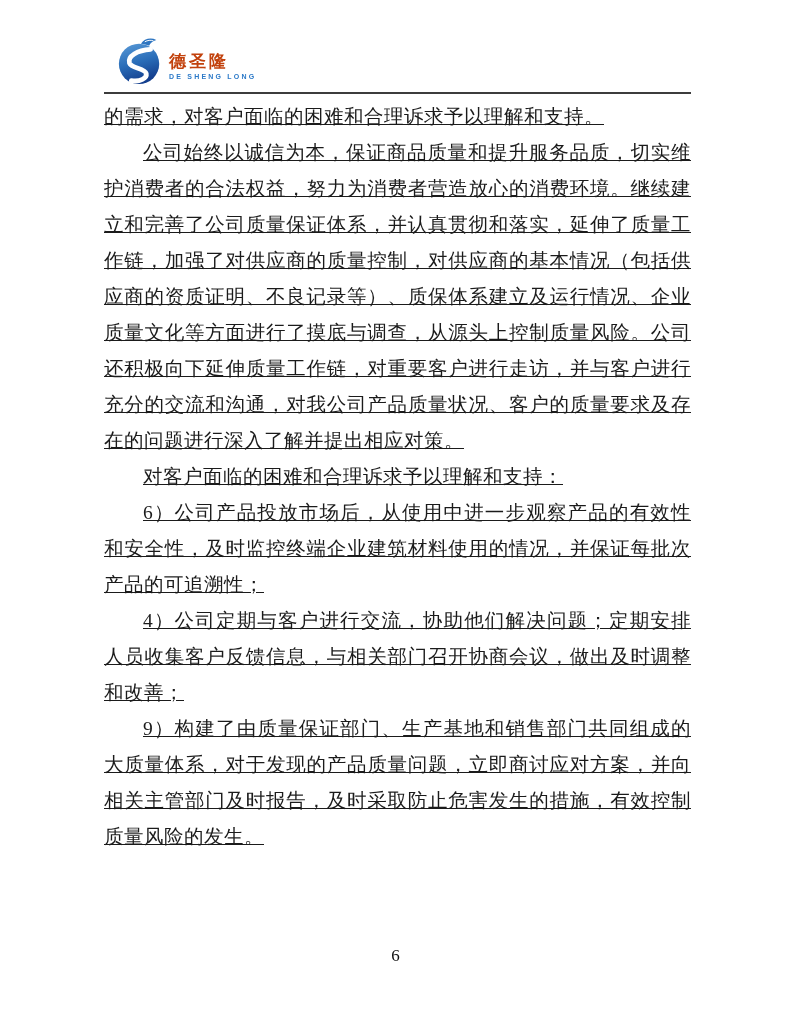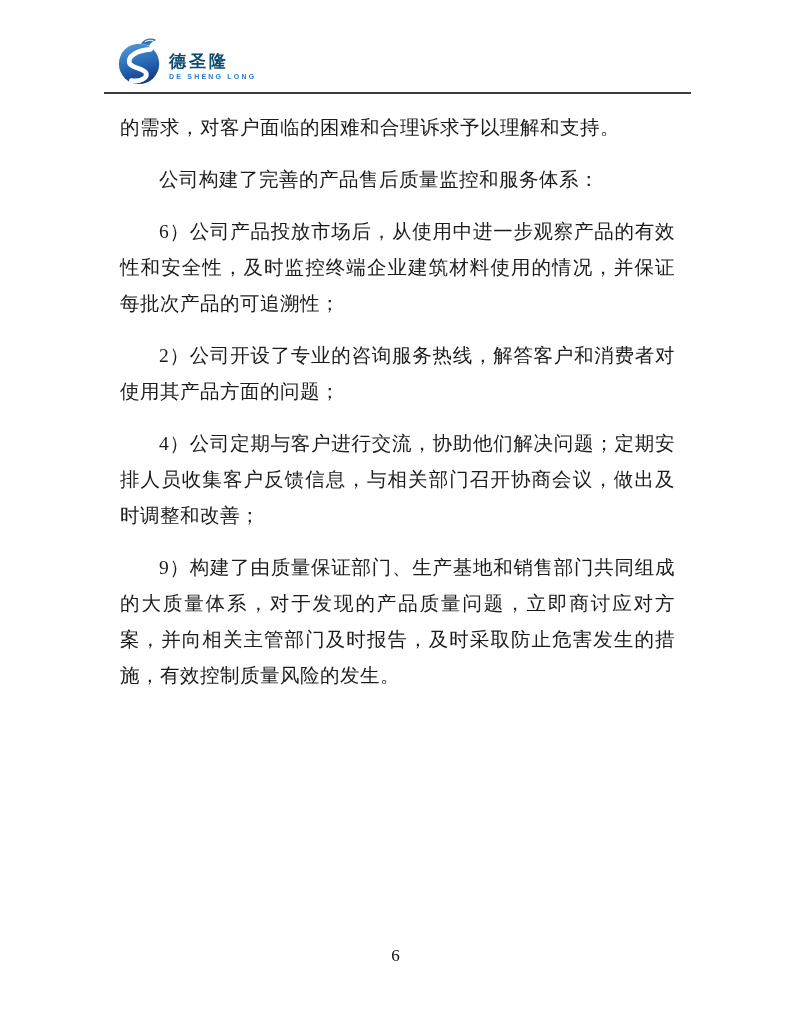--- a/index.html
+++ b/index.html
@@ -29,21 +29,21 @@
     align-items: center;
     gap: 5px;
   }
   .logo-mark { width: 48px; height: 50px; display: block; }
   .logo-text { display: flex; flex-direction: column; line-height: 1; margin-top: 10px; }
   .logo-cn {
     font-family: "Liberation Sans", "DejaVu Sans", sans-serif;
     font-weight: bold;
     font-size: 17px;
     letter-spacing: 3px;
-    color: #0c4a6e;
+    color: #c2410c;
   }
   .logo-en {
     font-family: "Liberation Sans", "DejaVu Sans", sans-serif;
     font-weight: bold;
     font-size: 7px;
     letter-spacing: 2.2px;
     color: #2b79c8;
     margin-top: 3px;
   }
   .company-name {
@@ -51,26 +51,27 @@
     right: 0; bottom: 3px;
     font-weight: bold;
     font-size: 21px;
     letter-spacing: 1px;
     color: #111;
     white-space: nowrap;
   }
   
   .body-text { margin-top: 5px; }
   .body-text p {
-    margin: 16px;
+    margin: 0;
     font-size: 19.5px;
     line-height: 36px;
     text-align: justify;
     letter-spacing: 0.5px;
     color: #1b1b1b;
+    text-decoration: underline;
   }
   .body-text p.indent { text-indent: 2em; }
   
   .page-number {
     position: absolute;
     left: 0; bottom: 58px;
     width: 791px;
     text-align: center;
     font-size: 17px;
     color: #111;
@@ -100,22 +101,22 @@
       </span>
       <span class="logo-text">
         <span class="logo-cn">德圣隆</span>
         <span class="logo-en">DE SHENG LONG</span>
       </span>
     </div>
   </div>
 
   <div class="body-text">
     <p>的需求，对客户面临的困难和合理诉求予以理解和支持。</p>
-    <p class="indent">公司构建了完善的产品售后质量监控和服务体系：</p>
+    <p class="indent">公司始终以诚信为本，保证商品质量和提升服务品质，切实维护消费者的合法权益，努力为消费者营造放心的消费环境。继续建立和完善了公司质量保证体系，并认真贯彻和落实，延伸了质量工作链，加强了对供应商的质量控制，对供应商的基本情况（包括供应商的资质证明、不良记录等）、质保体系建立及运行情况、企业质量文化等方面进行了摸底与调查，从源头上控制质量风险。公司还积极向下延伸质量工作链，对重要客户进行走访，并与客户进行充分的交流和沟通，对我公司产品质量状况、客户的质量要求及存在的问题进行深入了解并提出相应对策。</p>
+    <p class="indent">对客户面临的困难和合理诉求予以理解和支持：</p>
     <p class="indent">6）公司产品投放市场后，从使用中进一步观察产品的有效性和安全性，及时监控终端企业建筑材料使用的情况，并保证每批次产品的可追溯性；</p>
-    <p class="indent">2）公司开设了专业的咨询服务热线，解答客户和消费者对使用其产品方面的问题；</p>
     <p class="indent">4）公司定期与客户进行交流，协助他们解决问题；定期安排人员收集客户反馈信息，与相关部门召开协商会议，做出及时调整和改善；</p>
     <p class="indent">9）构建了由质量保证部门、生产基地和销售部门共同组成的大质量体系，对于发现的产品质量问题，立即商讨应对方案，并向相关主管部门及时报告，及时采取防止危害发生的措施，有效控制质量风险的发生。</p>
   </div>
 
   <div class="page-number">6</div>
 
 </div>
 
 </body></html>

